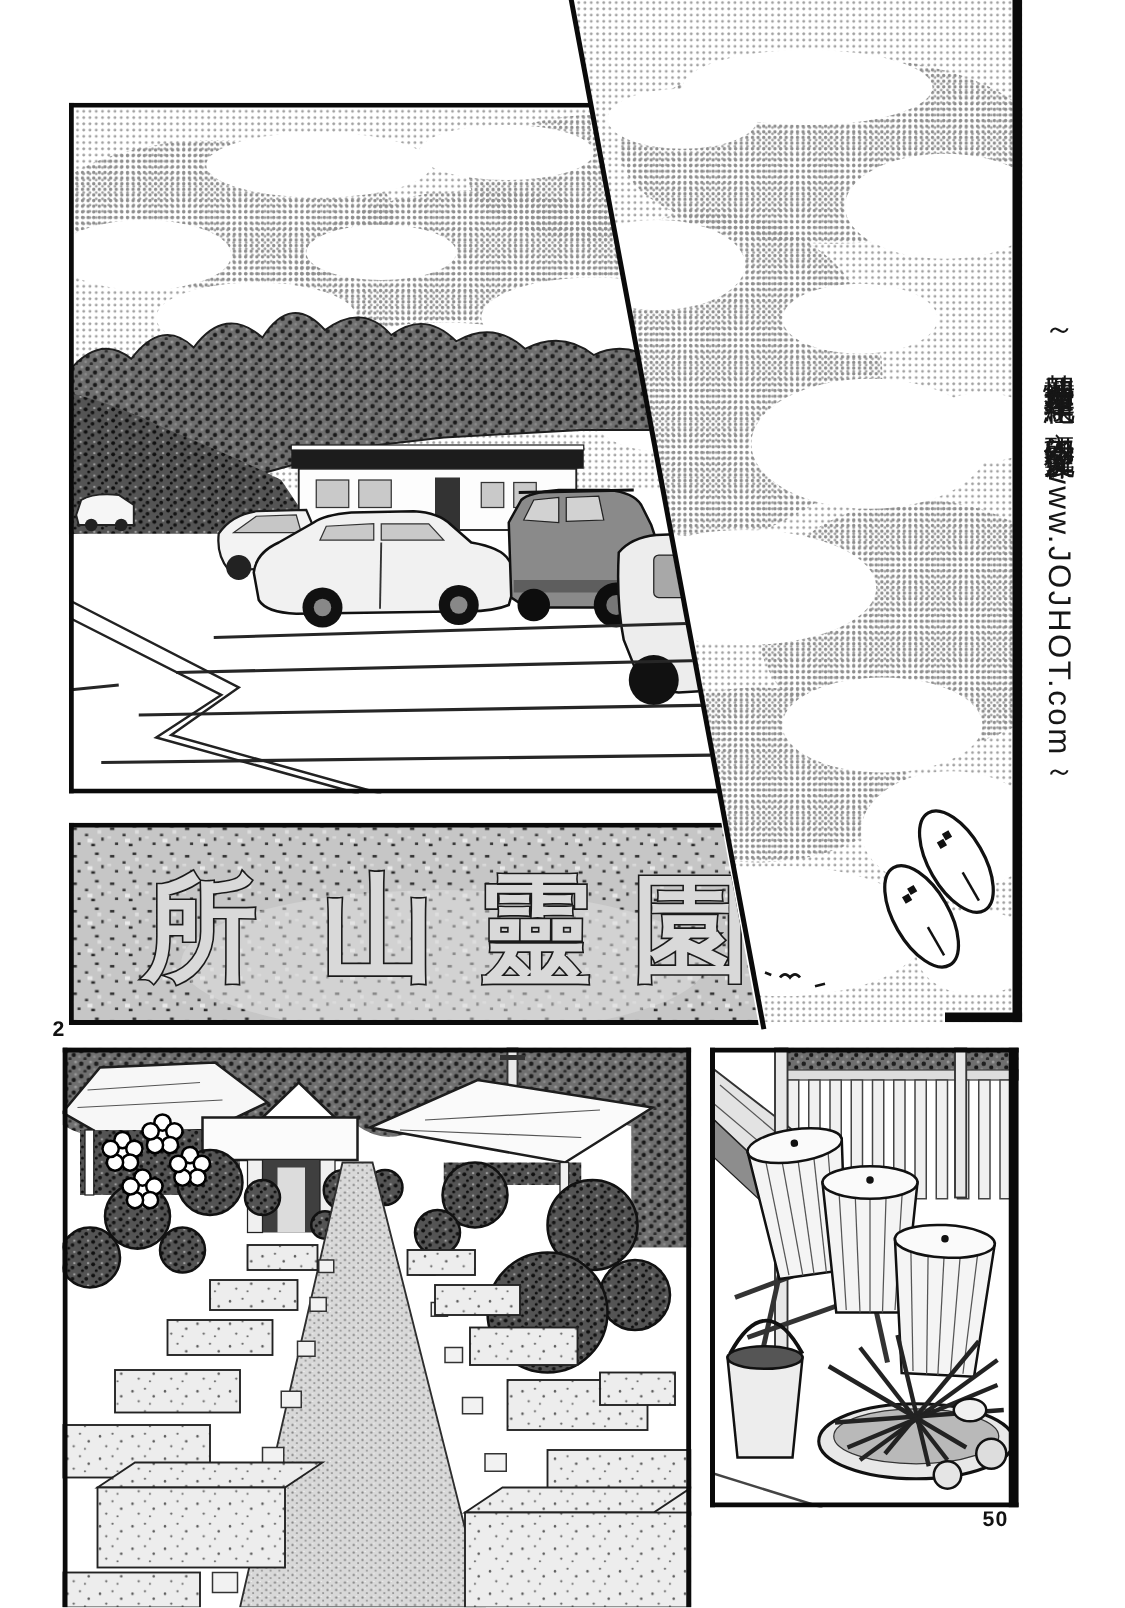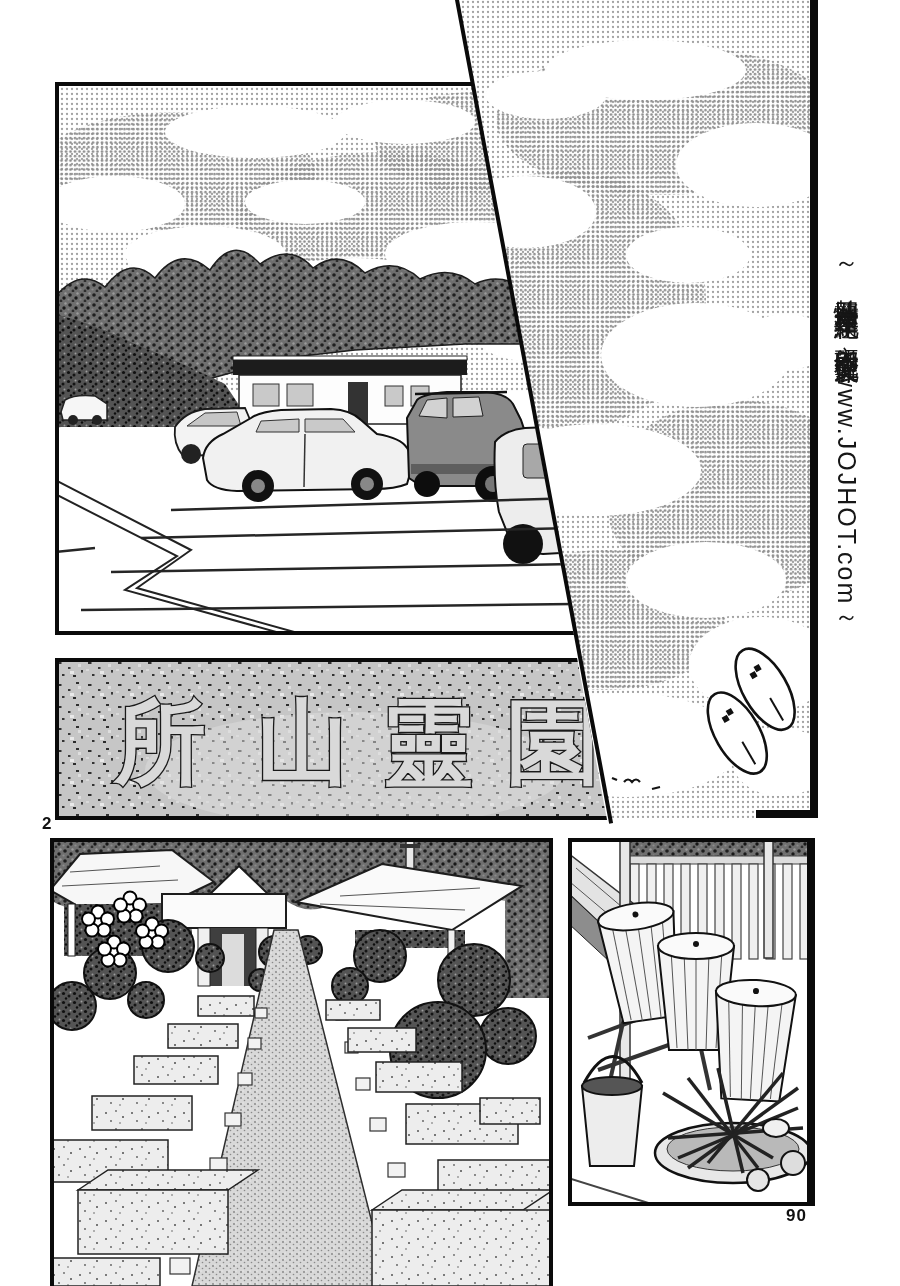--- a/index.html
+++ b/index.html
@@ -469,15 +469,15 @@
       <rect x="239" width="8" height="368" fill="#0a0a0a"></rect>
     </svg>
   </div>
 
   <div class="slant-line"></div>
 
   <div class="v-credits">～熱情四葉幸運草漢化組～內部研究交流製作～www.JOJHOT.com～</div>
 
   <div class="panel-no">2</div>
 
-  <div class="page-no">90</div>
+  <div class="page-no">50</div>
 
 </div>
 
 </body></html>

